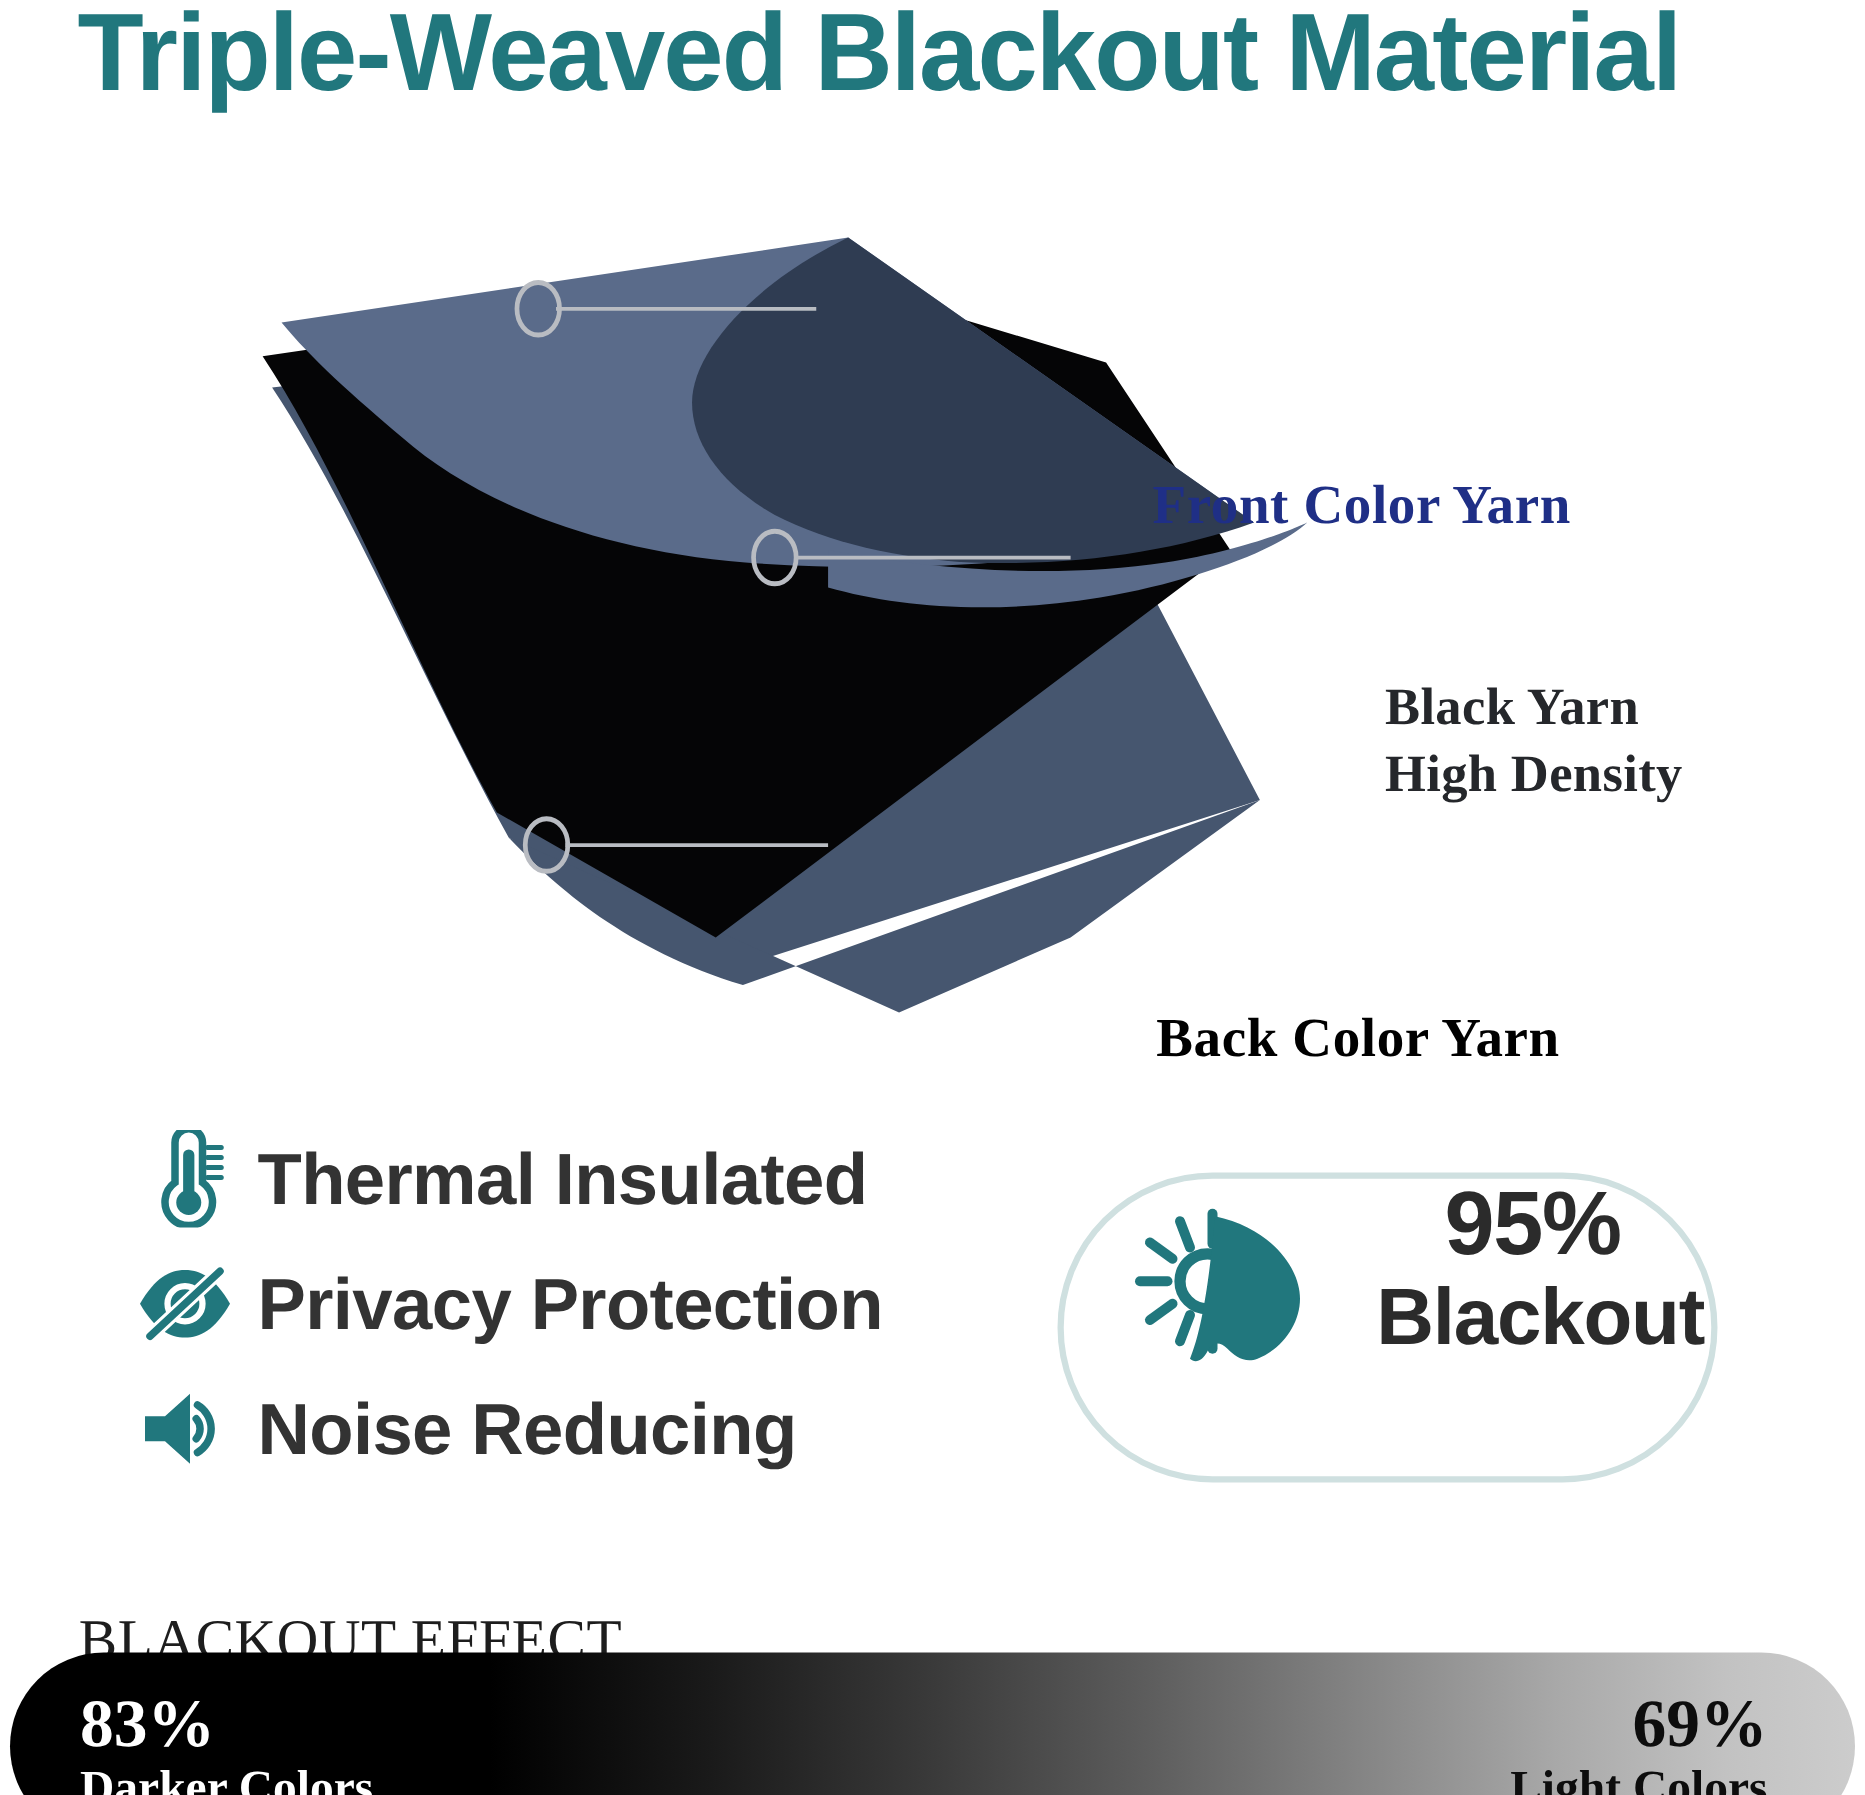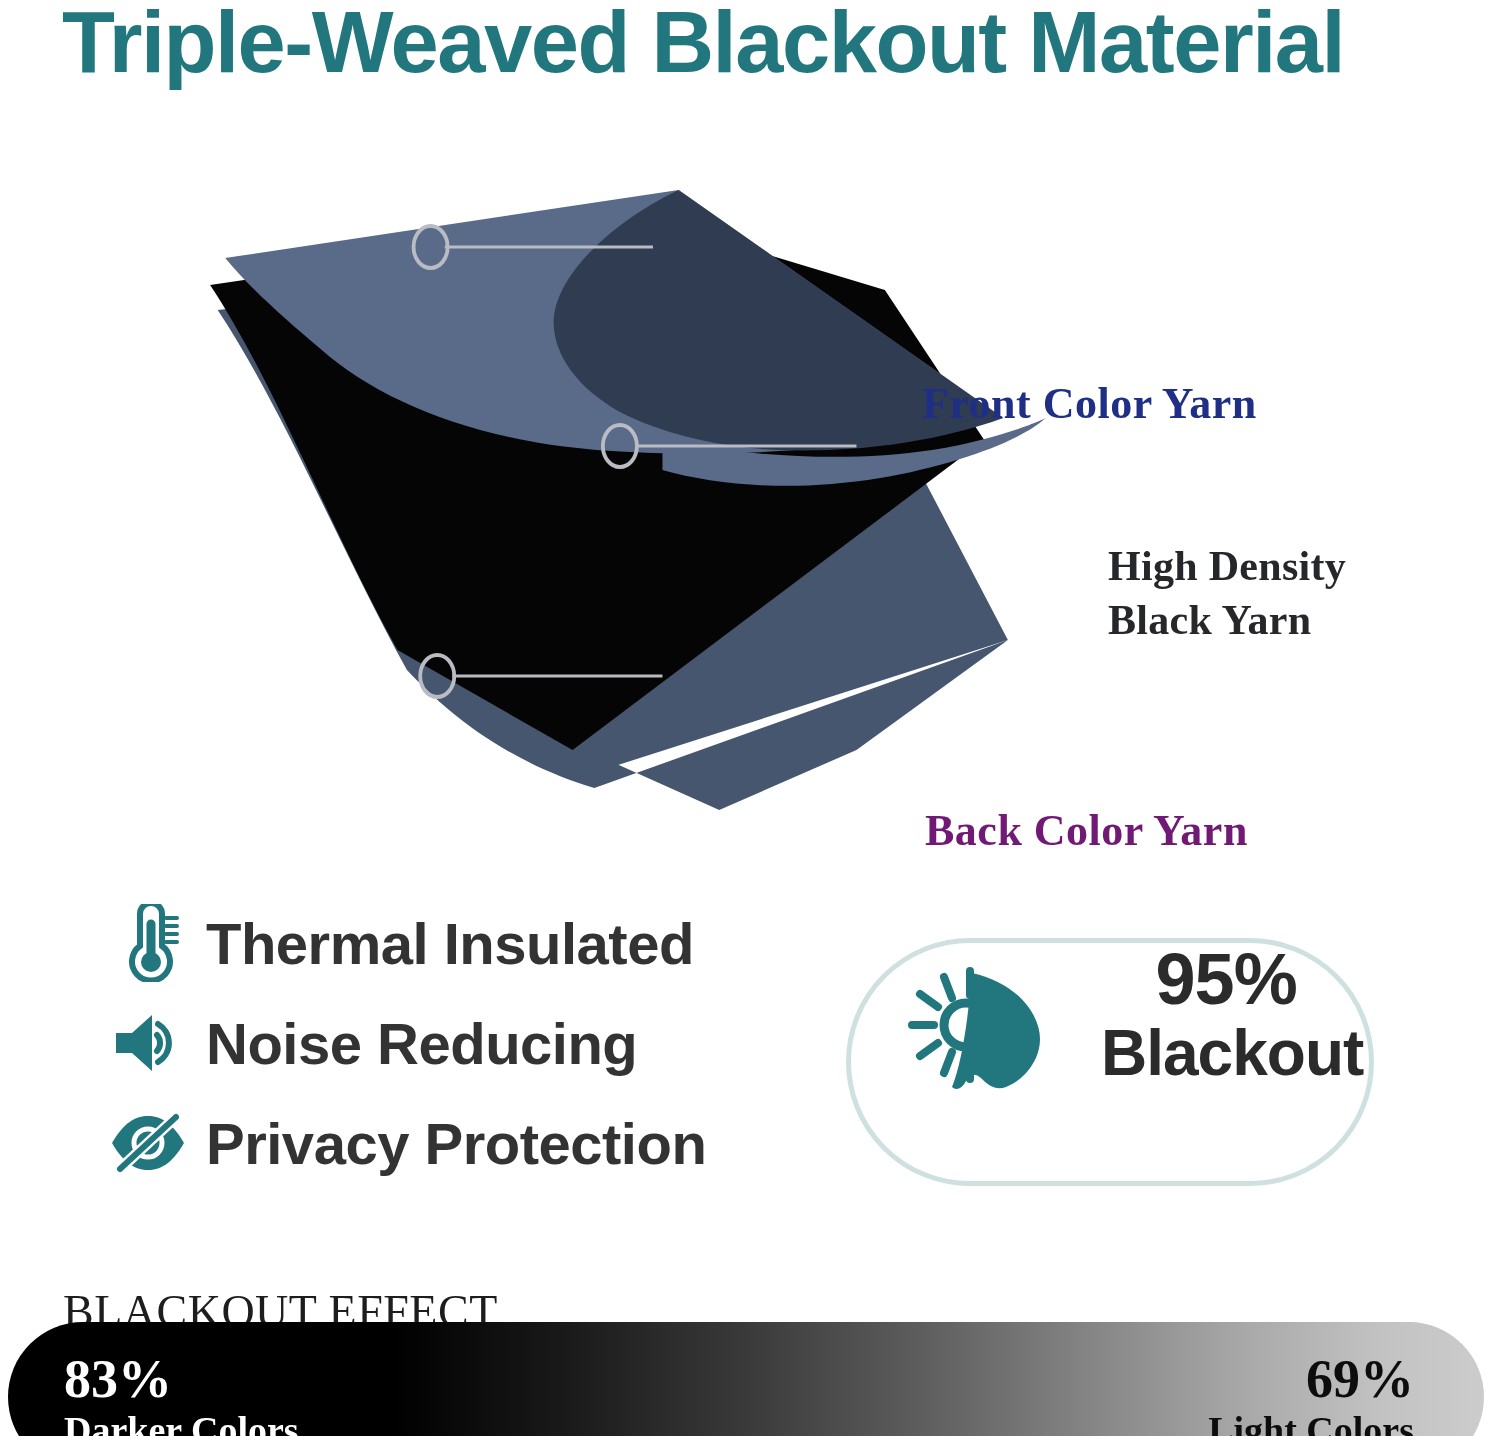--- a/index.html
+++ b/index.html
@@ -62,21 +62,21 @@
     top: 390px;
     font-size: 42px;
     color: #25272b;
     line-height: 1.28;
     letter-spacing: 0.3px;
   }
   #label-back {
     left: 925px;
     top: 655px;
     font-size: 44px;
-    color: #701a75;
+    color: #000000;
     letter-spacing: 0.5px;
     text-align: center;
   }
 
   
   #features-list {
     position: absolute;
     left: 106px;
     top: 893px;
     width: 700px;
@@ -220,22 +220,22 @@
 
     <g>
       <line x1="478" y1="526" x2="700" y2="526" stroke="#b9bcc2" stroke-width="3"></line>
       <ellipse cx="462" cy="526" rx="18" ry="21" fill="none" stroke="#b9bcc2" stroke-width="4"></ellipse>
     </g>
   </svg>
 
   <div class="callout-label" id="label-front">Front  Color Yarn</div>
 
   <div class="callout-label" id="label-highdensity">
+    <div>Black Yarn</div>
     <div>High Density</div>
-    <div>Black Yarn</div>
   </div>
 
   <div class="callout-label" id="label-back">Back Color Yarn</div>
 </div>
 
 <div id="features-list">
 
   <div class="feature-row">
     <span class="feature-icon">
       <svg width="74" height="78" viewBox="0 0 74 78">
@@ -248,39 +248,39 @@
           <line x1="55" y1="30" x2="66" y2="30"></line>
           <line x1="55" y1="38" x2="66" y2="38"></line>
         </g>
       </svg>
     </span>
     <span class="feature-label">Thermal Insulated</span>
   </div>
 
   <div class="feature-row">
     <span class="feature-icon">
-      <svg width="76" height="70" viewBox="0 0 76 70">
-        <path d="M6 25 H22 L42 7 V63 L22 45 H6 Z" fill="#21777d"></path>
-        <path d="M48 16 a22 22 0 0 1 0 38" fill="none" stroke="#21777d" stroke-width="6" stroke-linecap="round"></path>
-        <path d="M47 27 a12 12 0 0 1 0 16" fill="none" stroke="#21777d" stroke-width="6" stroke-linecap="round"></path>
-      </svg>
-    </span>
-    <span class="feature-label">Noise Reducing</span>
-  </div>
-
-  <div class="feature-row">
-    <span class="feature-icon">
       <svg width="84" height="66" viewBox="0 0 84 66">
         <path d="M6 33 C18 12 30 6 42 6 C54 6 66 12 78 33 C66 54 54 60 42 60 C30 60 18 54 6 33 Z" fill="#21777d"></path>
         <circle cx="42" cy="33" r="14" fill="none" stroke="#ffffff" stroke-width="5"></circle>
         <line x1="14" y1="59" x2="70" y2="7" stroke="#ffffff" stroke-width="11" stroke-linecap="round"></line>
         <line x1="14" y1="59" x2="70" y2="7" stroke="#21777d" stroke-width="6" stroke-linecap="round"></line>
       </svg>
     </span>
     <span class="feature-label">Privacy Protection</span>
+  </div>
+
+  <div class="feature-row">
+    <span class="feature-icon">
+      <svg width="76" height="70" viewBox="0 0 76 70">
+        <path d="M6 25 H22 L42 7 V63 L22 45 H6 Z" fill="#21777d"></path>
+        <path d="M48 16 a22 22 0 0 1 0 38" fill="none" stroke="#21777d" stroke-width="6" stroke-linecap="round"></path>
+        <path d="M47 27 a12 12 0 0 1 0 16" fill="none" stroke="#21777d" stroke-width="6" stroke-linecap="round"></path>
+      </svg>
+    </span>
+    <span class="feature-label">Noise Reducing</span>
   </div>
 </div>
 
 <div id="blackout-badge">
   <span id="badge-icon">
     <svg width="160" height="150" viewBox="0 0 160 150">
       <g stroke="#21777d" stroke-width="8" stroke-linecap="round">
         <line x1="12" y1="72" x2="34" y2="72"></line>
         <line x1="20" y1="41" x2="38" y2="54"></line>
         <line x1="20" y1="103" x2="38" y2="90"></line>

